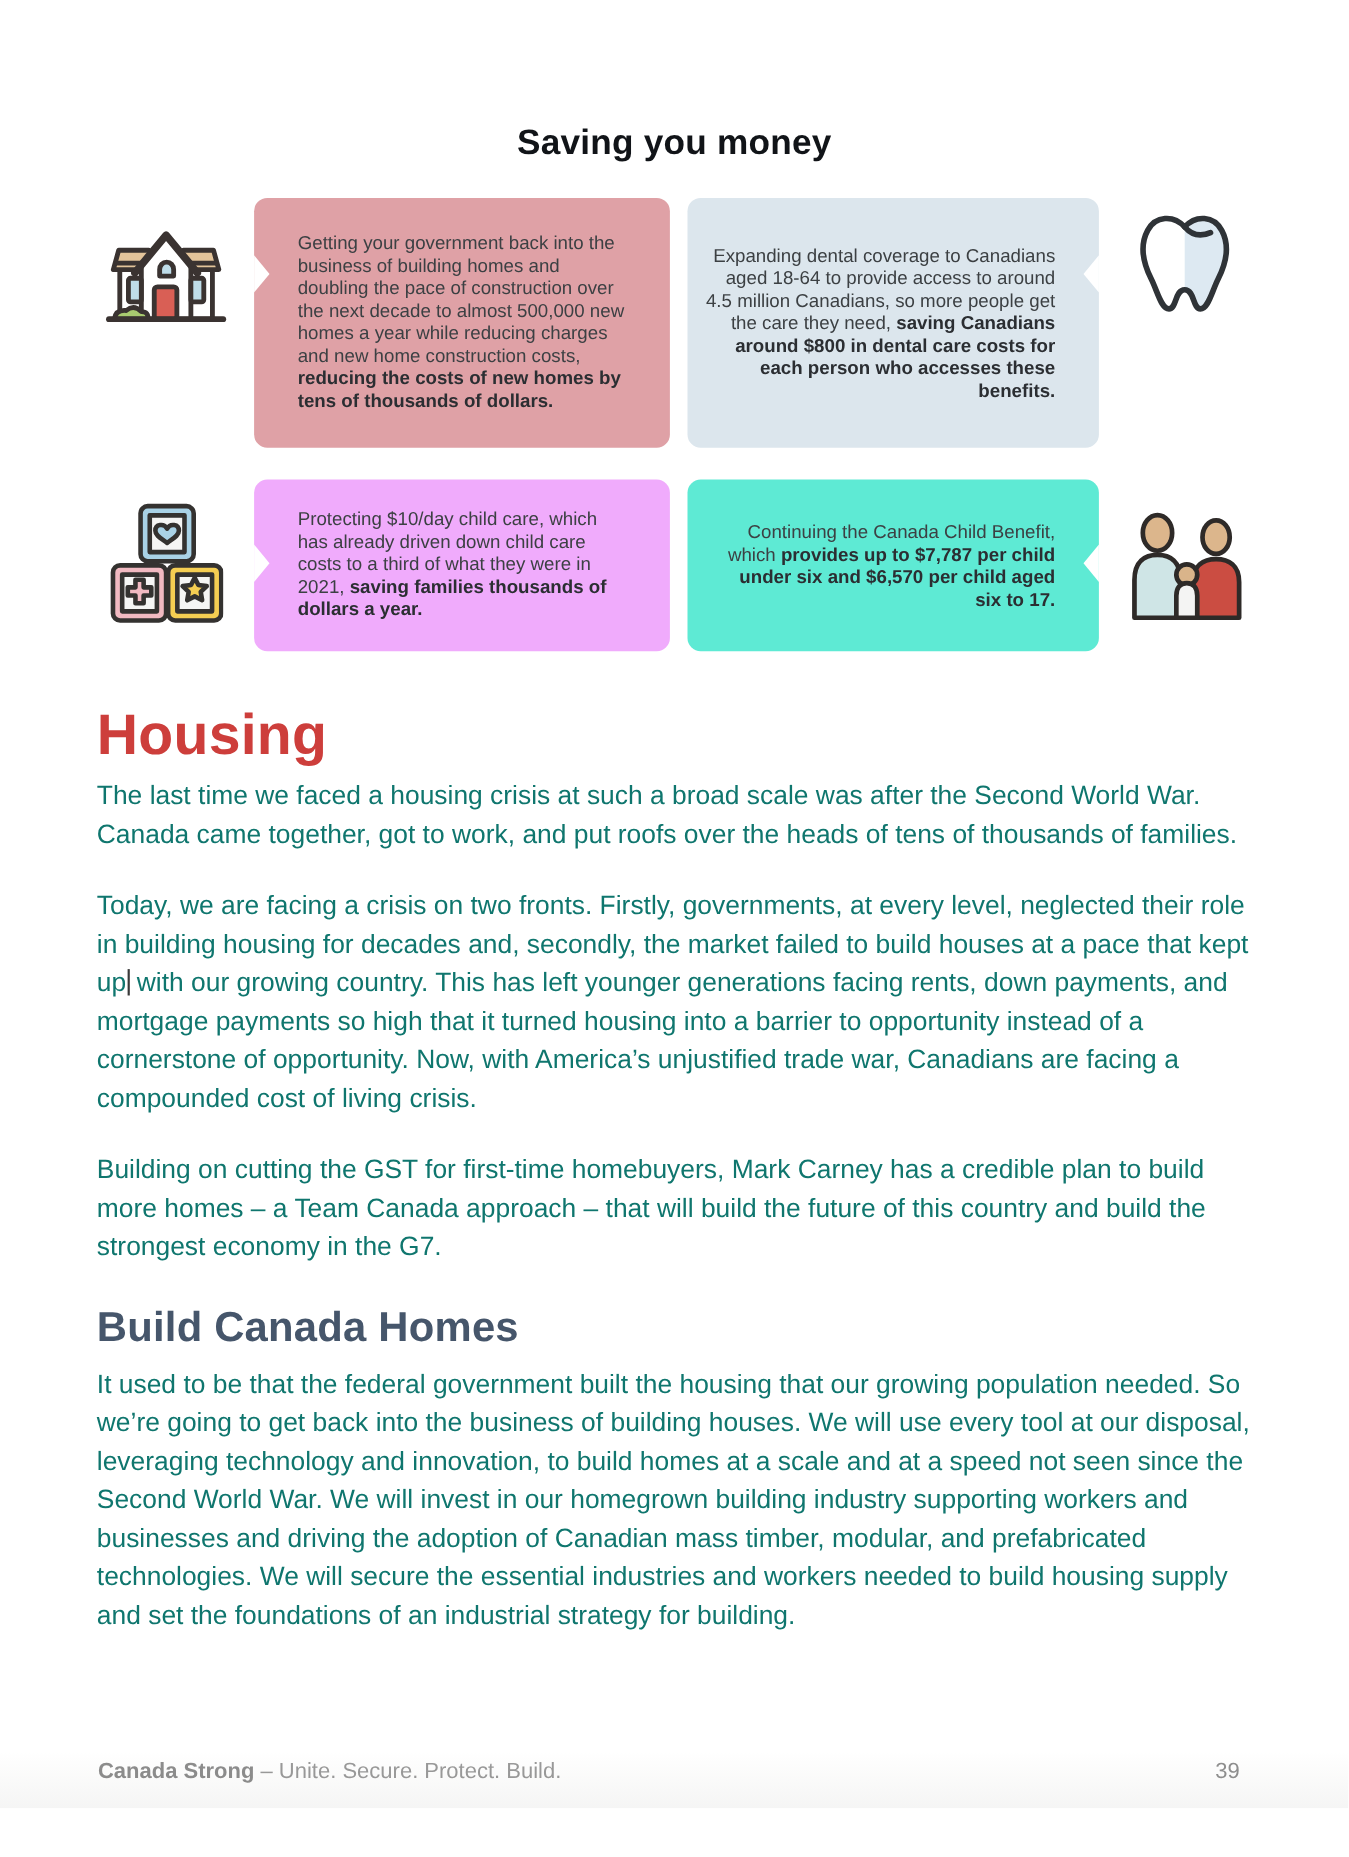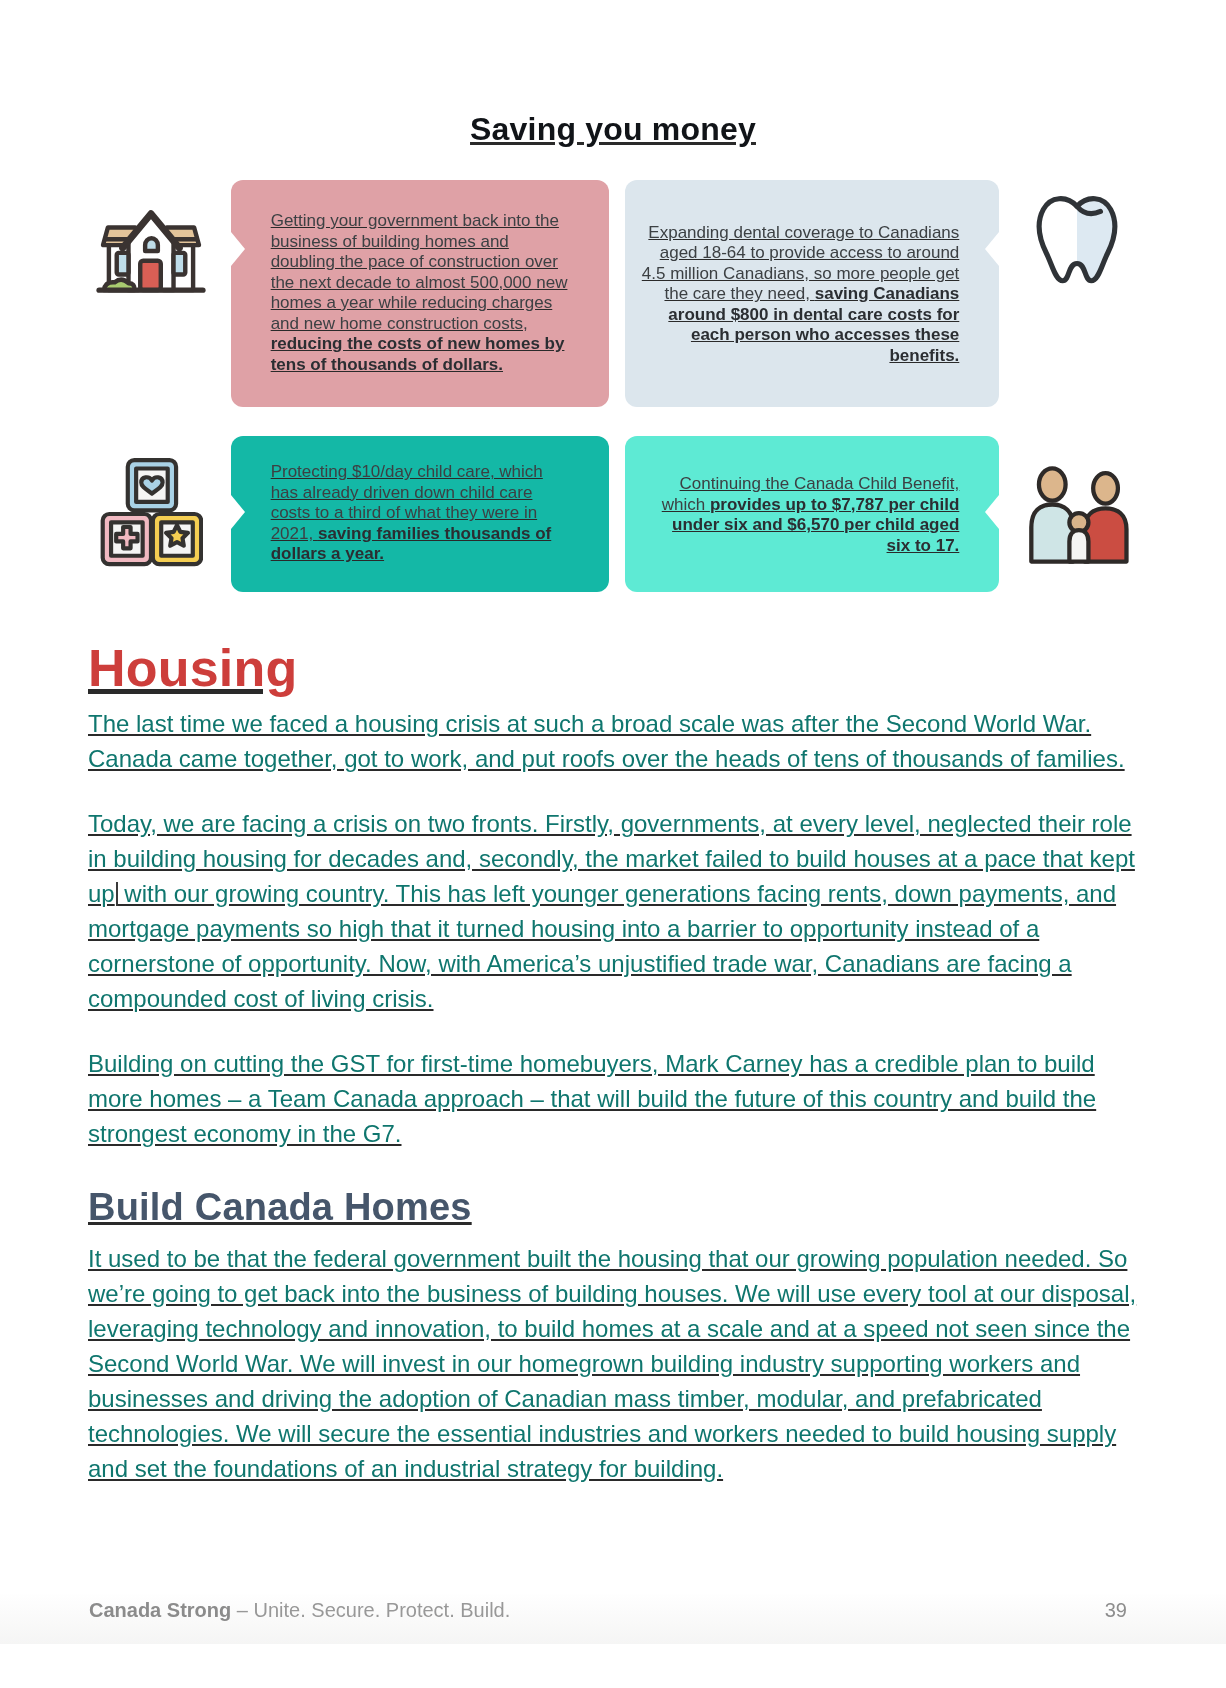--- a/index.html
+++ b/index.html
@@ -1,18 +1,18 @@
 <!DOCTYPE html>
 <html><head>
 <meta charset="utf-8">
 <style>
   html,body{margin:0;padding:0;background:#ffffff;}
   .page{
     position:relative;width:1226px;height:1644px;background:#ffffff;overflow:hidden;
-    font-family:"Liberation Sans","DejaVu Sans",sans-serif;color:#2a2a2a;text-decoration:underline;
+    font-family:"Liberation Sans","DejaVu Sans",sans-serif;color:#2a2a2a;
   }
   .page::after{
     content:"";position:absolute;left:0;right:0;bottom:0;height:52px;
     background:linear-gradient(180deg,rgba(0,0,0,0) 0%,rgba(60,60,50,0.05) 100%);
     pointer-events:none;
   }
   .doc-title{
     margin:0;padding-top:106px;text-align:center;
     font-size:32px;line-height:46px;font-weight:800;color:#111418;letter-spacing:.2px;
   }
@@ -29,21 +29,21 @@
   .card{
     position:relative;border-radius:12px;display:flex;flex-direction:column;justify-content:center;
     font-size:17px;line-height:20.5px;color:#3c4043;
   }
   .card p{margin:0;}
   .card b{font-weight:700;color:#2b2e32;}
   .card.align-left{padding:15px 34px 16px 40px;text-align:left;}
   .card.align-right{padding:18px 40px 16px 34px;text-align:right;}
   .card.pink{background:#dfa1a6;}
   .card.blue{background:#dce6ed;padding-left:16px;}
-  .card.yellow{background:#14b8a6;}
+  .card.yellow{background:#f0abfc;}
   .card.green{background:#5eead4;}
   .tail-left::before,.tail-right::before{content:"";position:absolute;width:0;height:0;}
   .tail-left::before{
     left:0;border-top:17px solid transparent;border-bottom:17px solid transparent;
     border-left:14px solid #ffffff;
   }
   .tail-right::before{
     right:0;border-top:17px solid transparent;border-bottom:17px solid transparent;
     border-right:14px solid #ffffff;
   }

